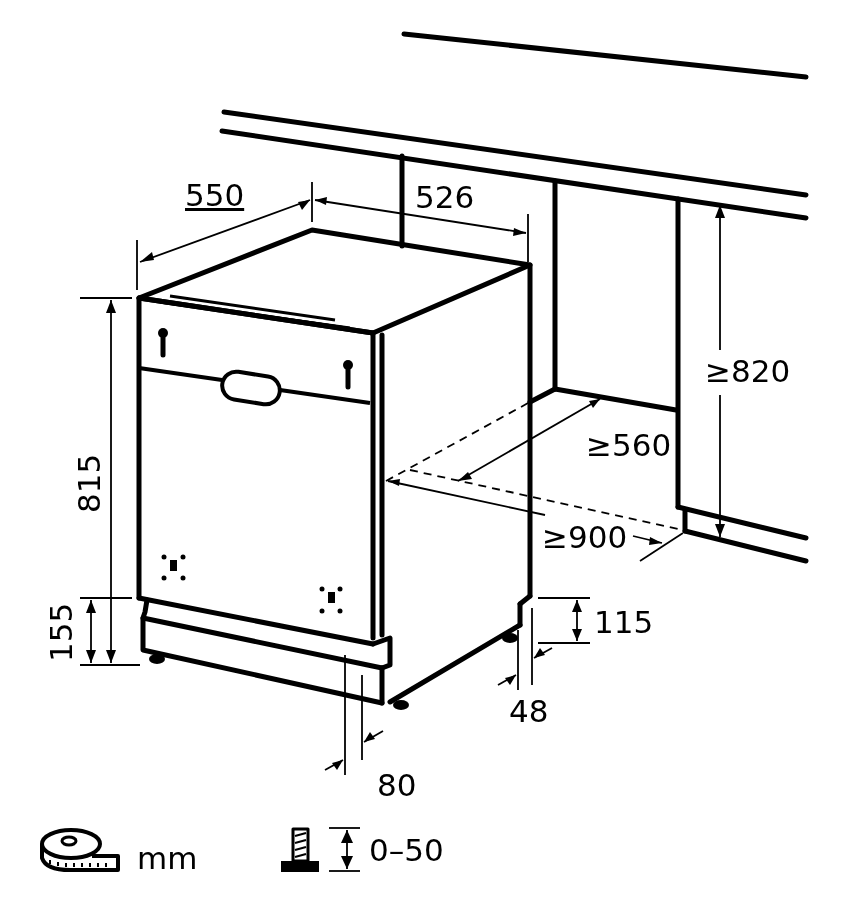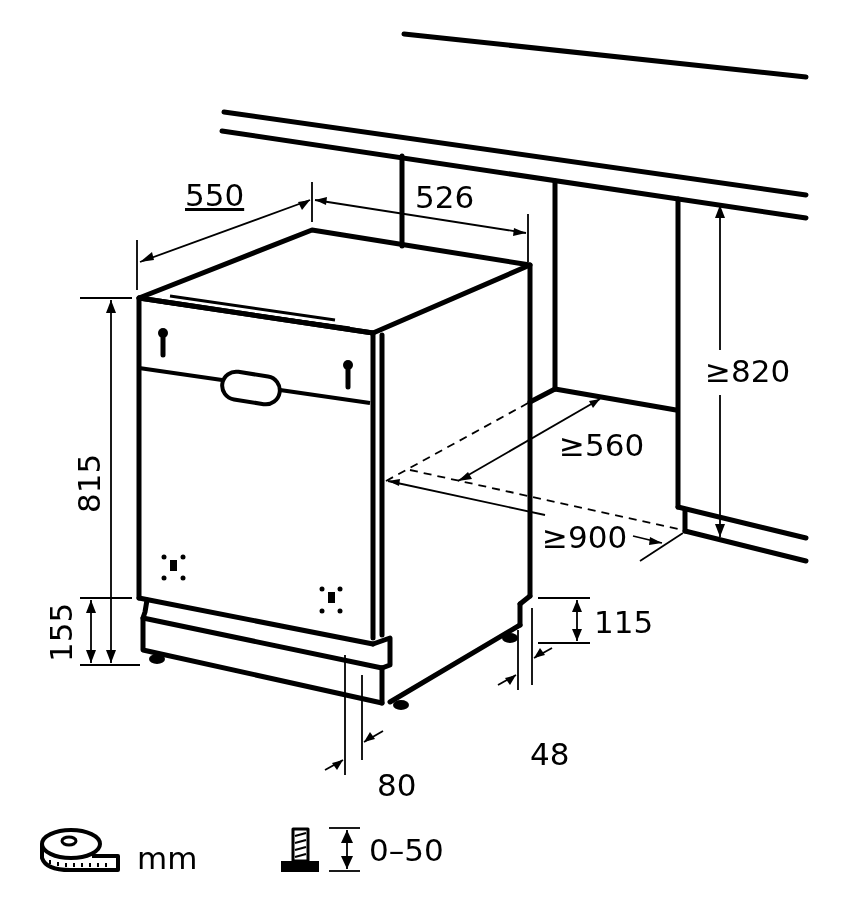--- a/index.html
+++ b/index.html
@@ -165,20 +165,20 @@
     <polygon points="347,830 341,843 353,843"></polygon>
     <polygon points="347,869 341,856 353,856"></polygon>
   </g>
 </svg>
 
 <div class="label" style="left:185px; top:180px;text-decoration:underline;">550</div>
 <div class="label" style="left:415px; top:182px;">526</div>
 <div class="label rot" style="left:74px; top:513px;">815</div>
 <div class="label rot" style="left:46px; top:662px;">155</div>
 <div class="label" style="left:705px; top:356px;">≥820</div>
-<div class="label" style="left:559px; top:430px;">≥560</div>
+<div class="label" style="left:586px; top:430px;">≥560</div>
 <div class="label" style="left:542px; top:522px;">≥900</div>
 <div class="label" style="left:594px; top:607px;text-align:center;">115</div>
-<div class="label" style="left:530px; top:696px;margin-top:43px;">48</div>
+<div class="label" style="left:509px; top:696px;">48</div>
 <div class="label" style="left:377px; top:770px;">80</div>
 
 <div class="label" style="left:137px; top:843px;text-align:right;">mm</div>
 <div class="label" style="left:369px; top:835px;">0–50</div>
 
 </body></html>

